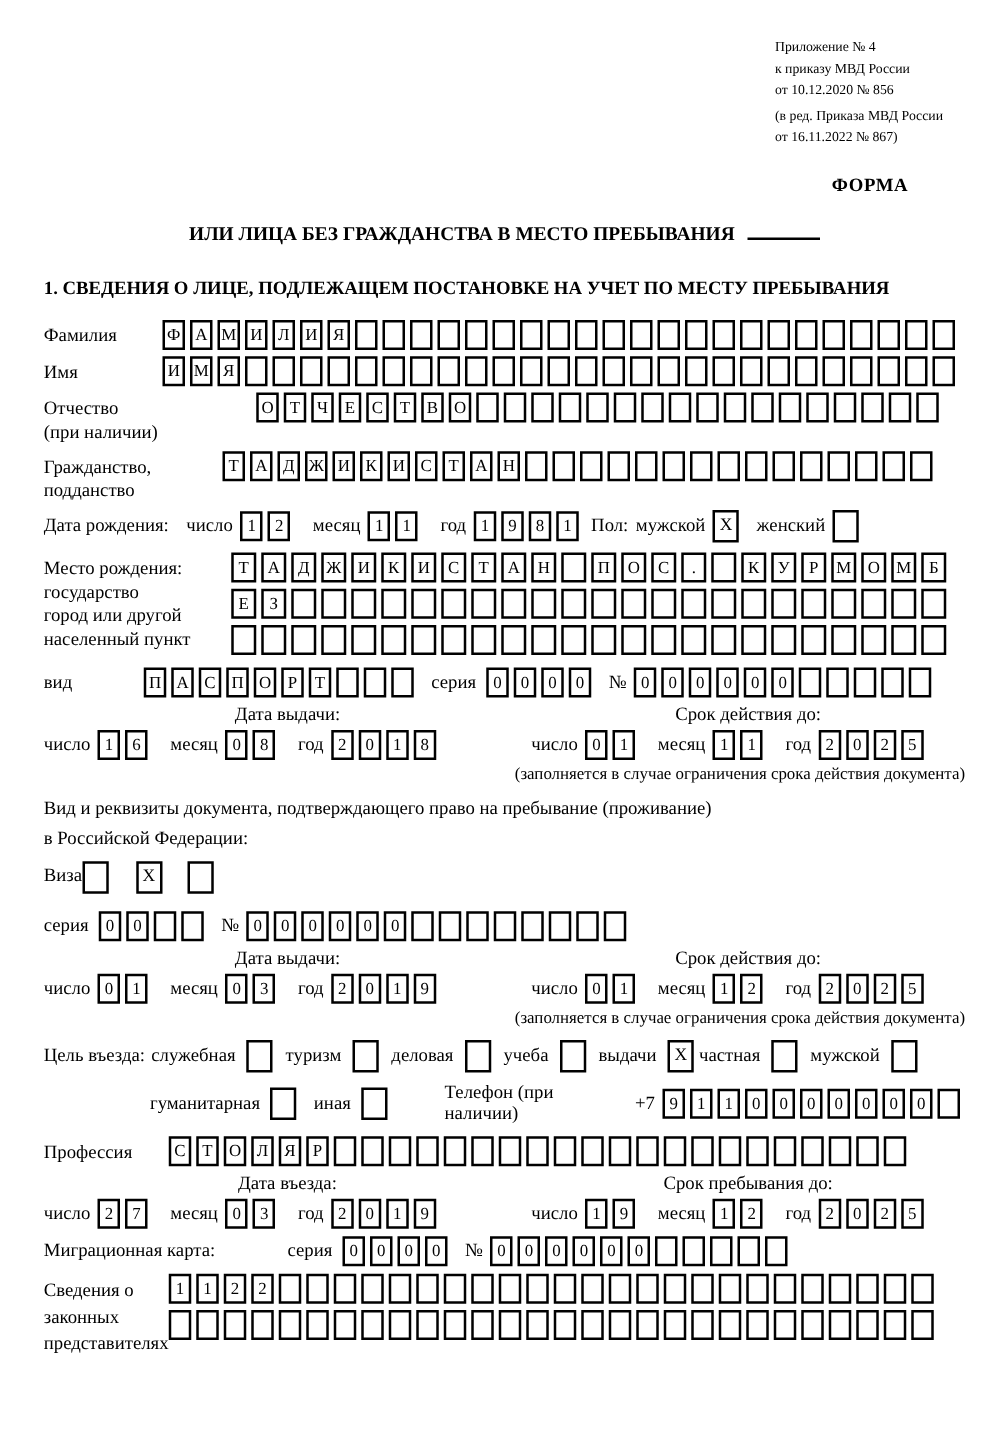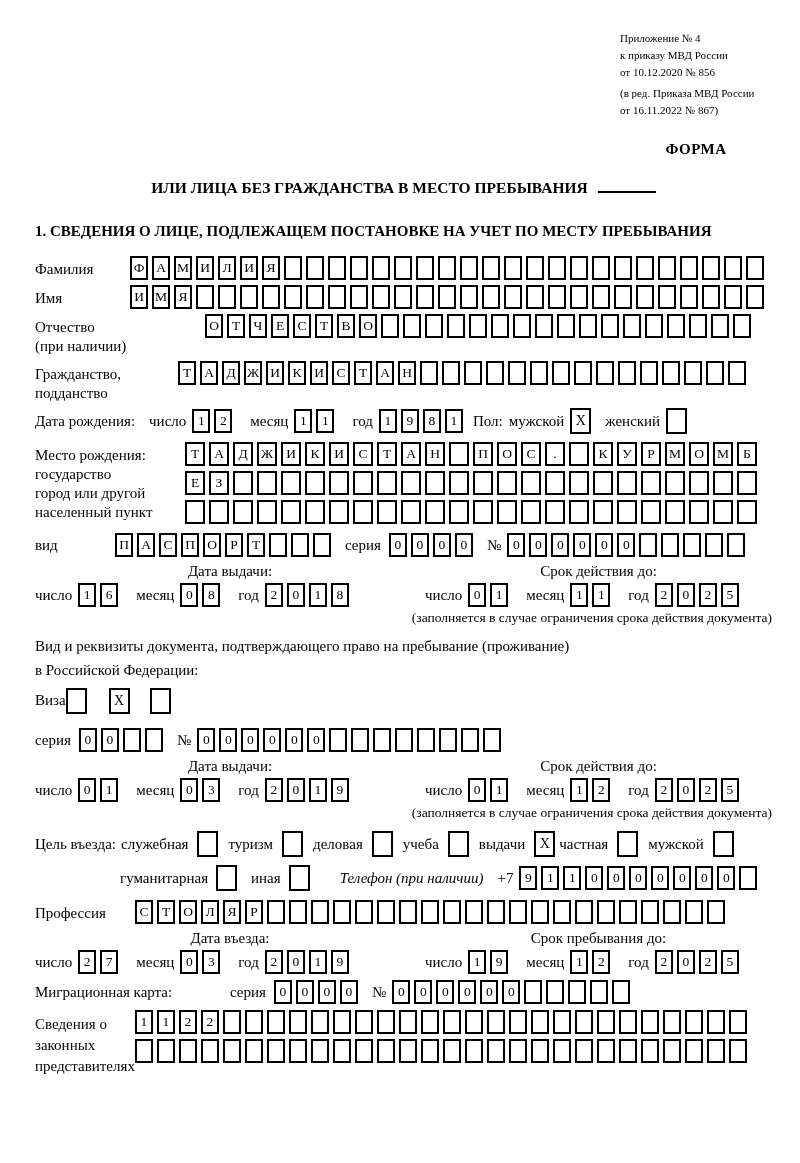--- a/index.html
+++ b/index.html
@@ -49,21 +49,21 @@
   .opt{display:flex;align-items:flex-start;}
   .opt .ol{padding-top:4px;}
   .opt-multi{width:172px;text-align:center;line-height:19px;padding-top:4px;}
   .mr6{margin-left:6px;} 
 
   .purpose{display:flex;align-items:center;flex-wrap:nowrap;margin-top:10px;}
   .purpose .pl{margin-right:5px;}
   .purpose .chk{margin-right:10px;margin-left:4px;}
   .purpose2{display:flex;align-items:center;margin-top:8px;margin-left:85px;}
   .purpose2 .chk{margin-left:8px;margin-right:14px;}
-  .phone-lbl{margin-left:16px;margin-right:14px;font-style:italic;}
+  .phone-lbl{margin-left:32px;margin-right:14px;}
   .plus7{margin-right:6px;}
 
   .legal{display:flex;margin-top:6px;}
   .legal-lbl{width:118px;line-height:21px;padding-top:4px;}
 
   .mig{display:flex;align-items:center;margin-top:6px;}
   .slbl{margin:0 8px 0 0;}
   .nlbl{margin:0 6px 0 10px;}
 </style>
 </head>

